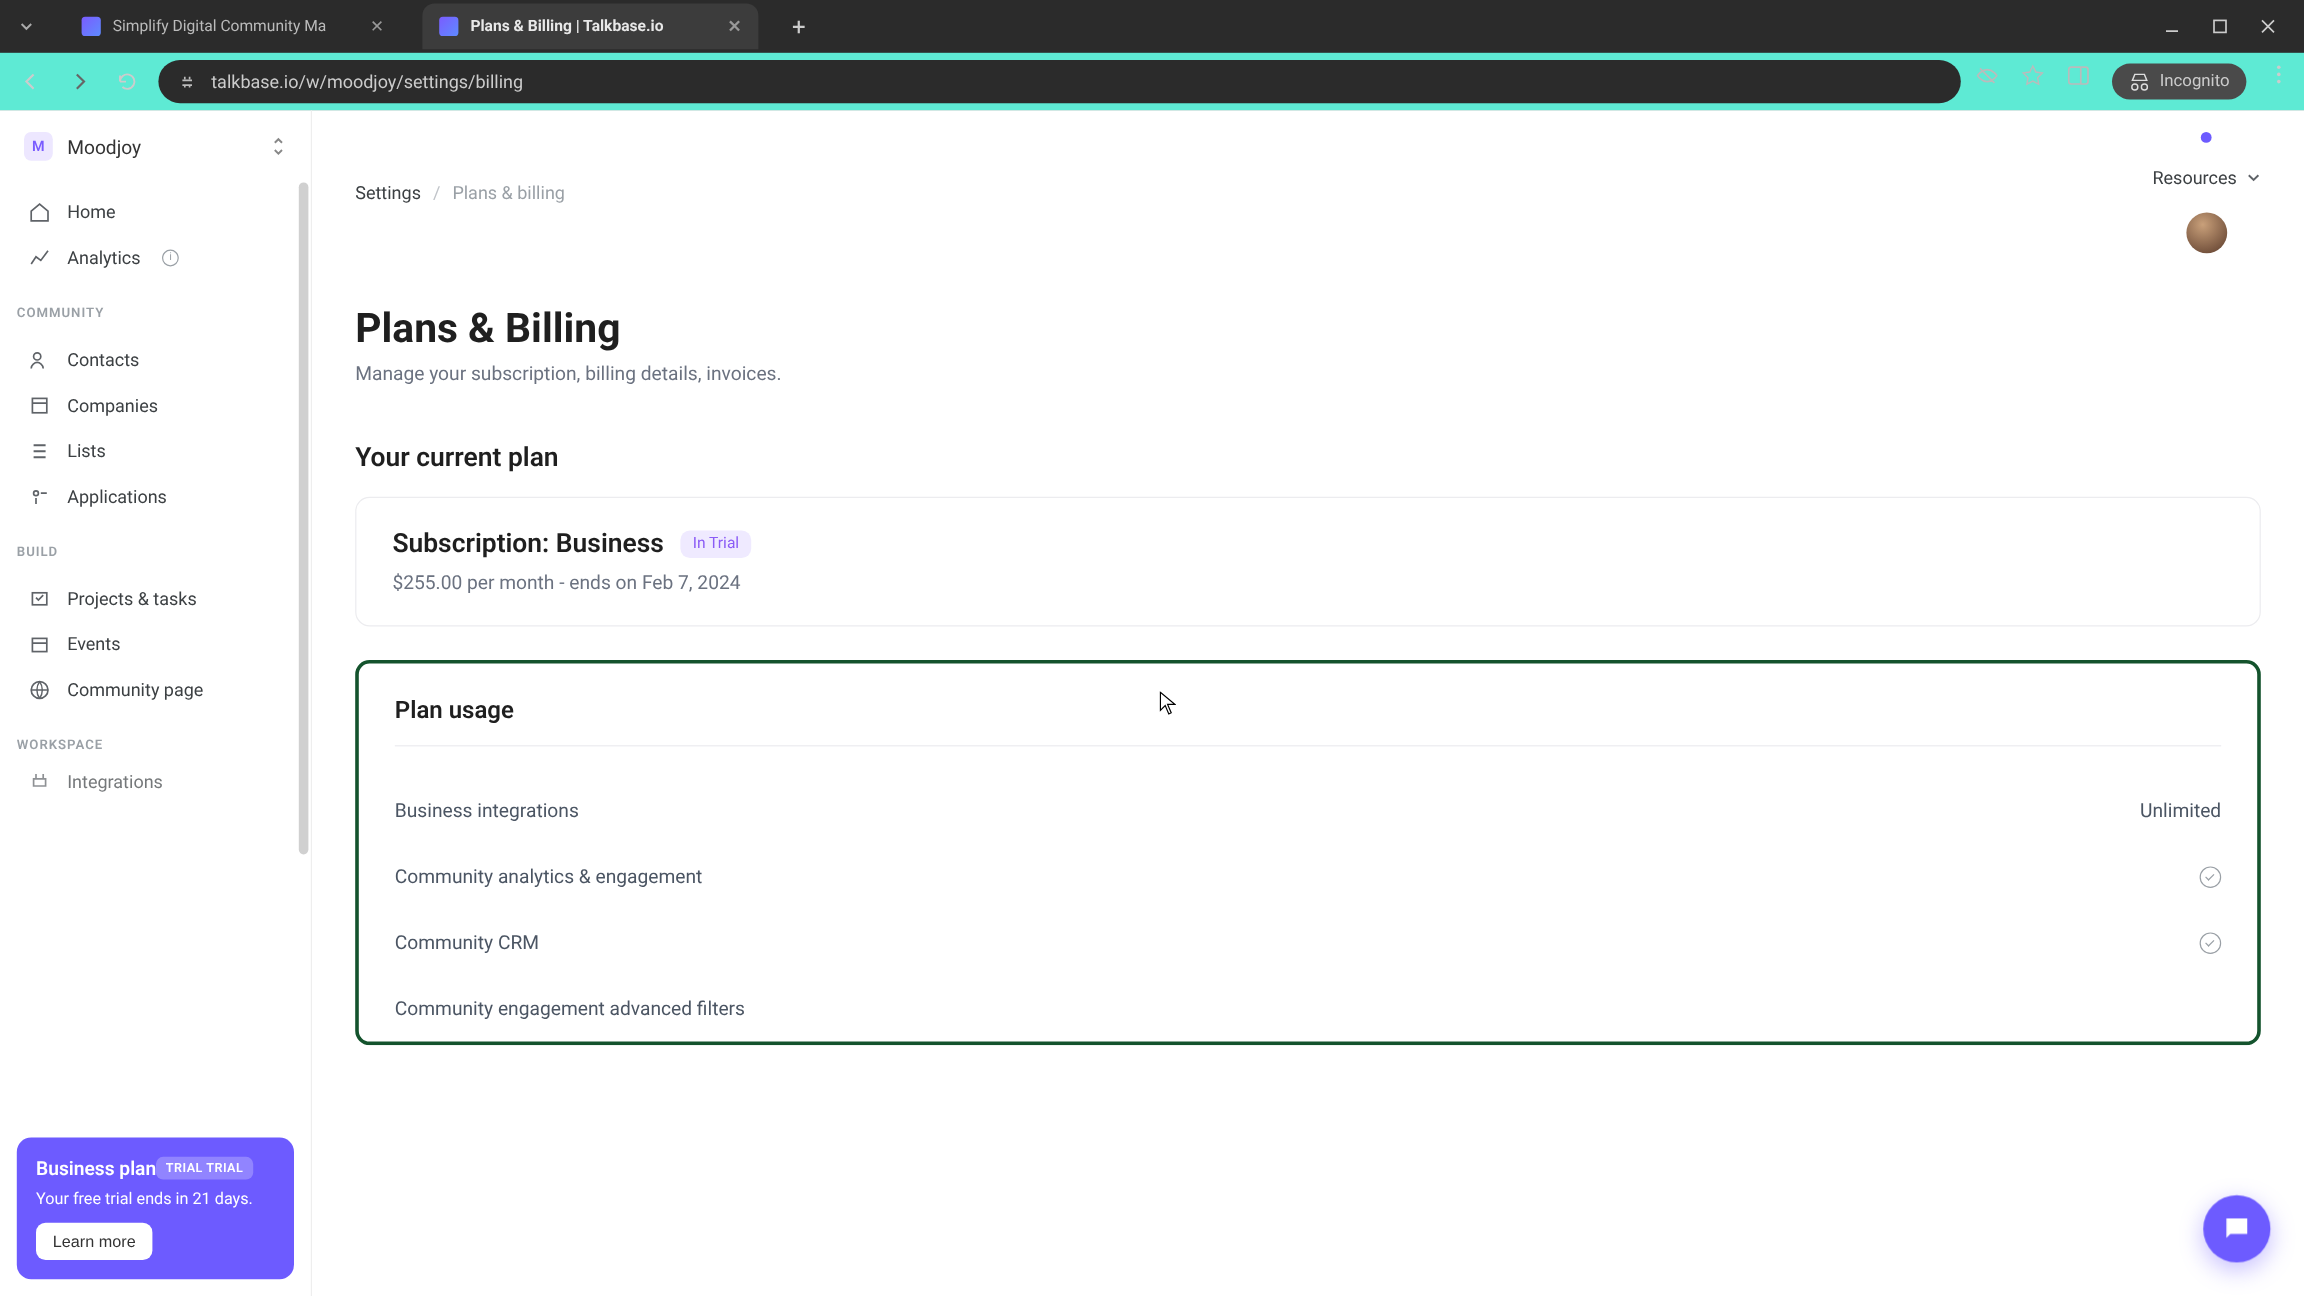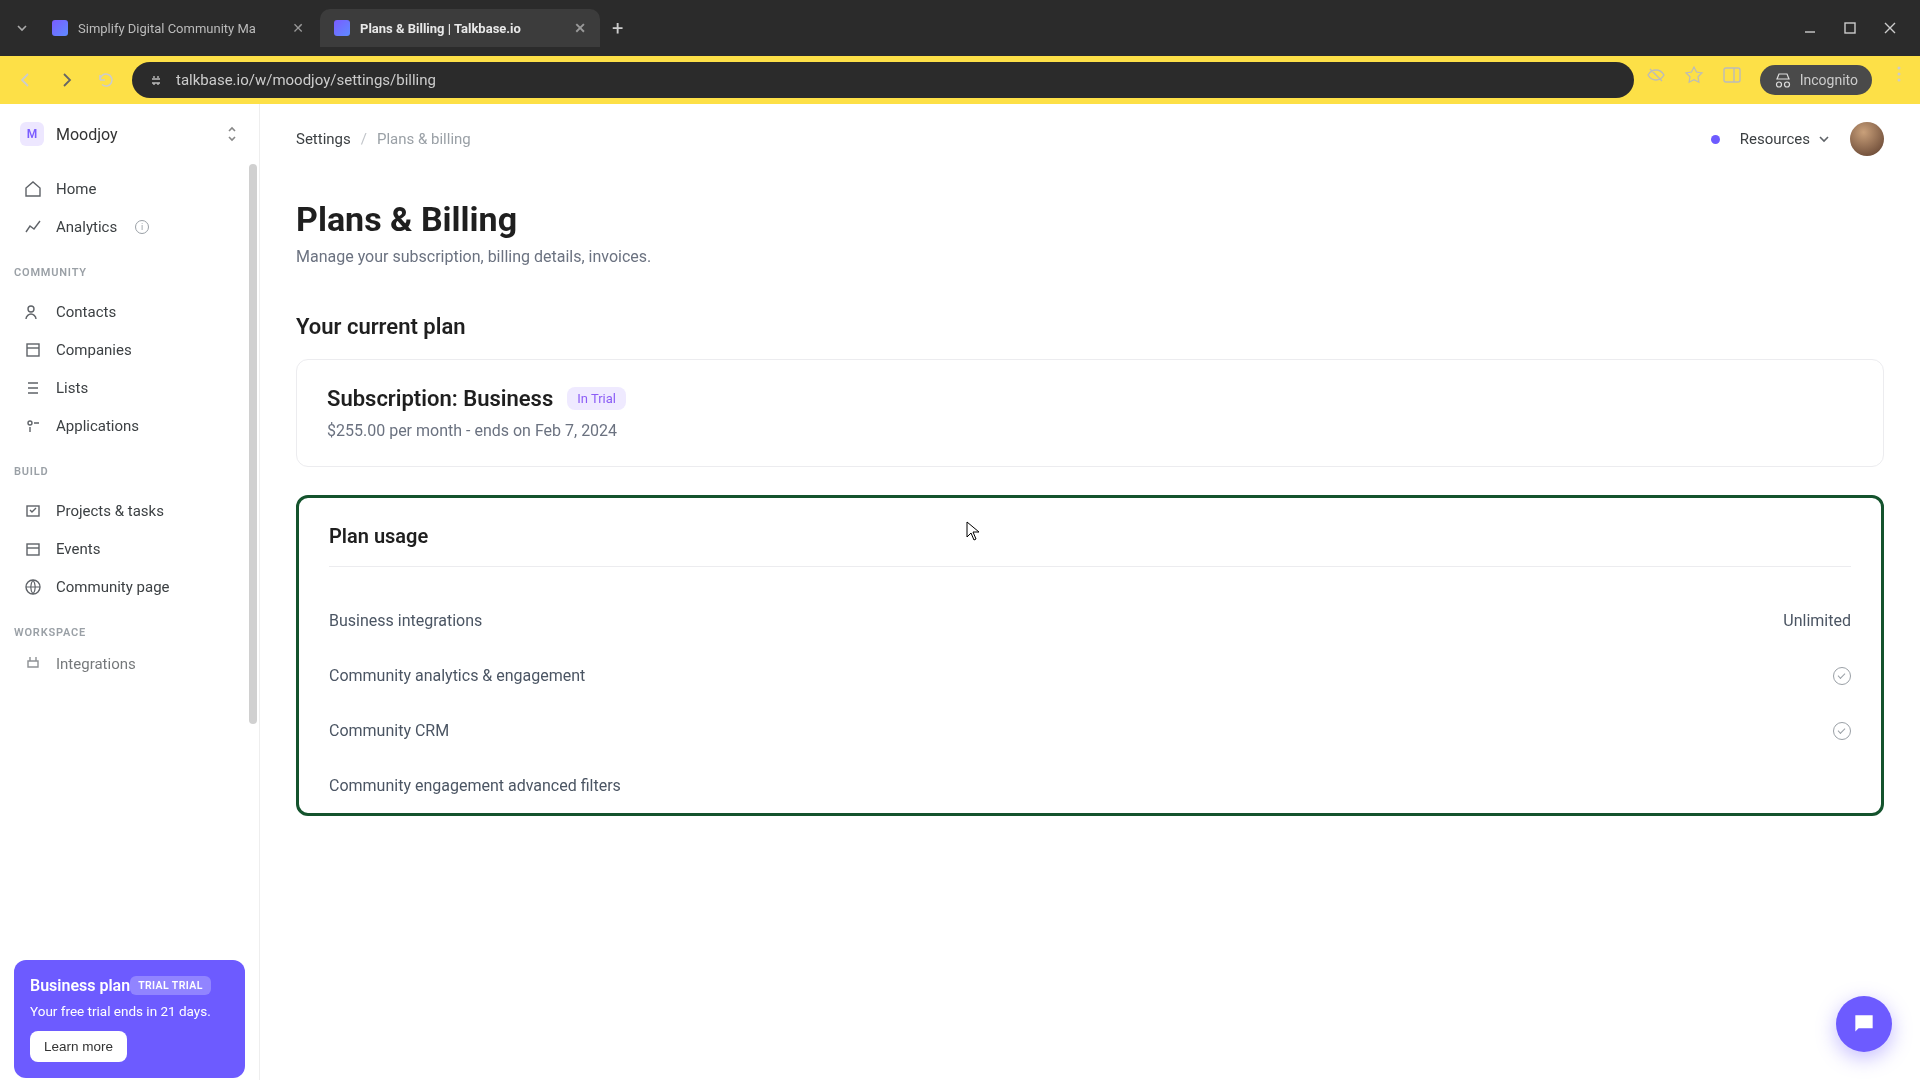--- a/index.html
+++ b/index.html
@@ -1,32 +1,32 @@
 <!DOCTYPE html>
 <html><head>
 <meta charset="utf-8">
 <style>
   * { box-sizing: border-box; margin: 0; padding: 0; }
   body { font-family: -apple-system, BlinkMacSystemFont, "Segoe UI", Roboto, sans-serif; background: #fff; width: 1920px; height: 1080px; overflow: hidden; }
 
   
   .browser-chrome { background: #2b2b2b; }
-  .tab-bar { display: flex; align-items: center; height: 56px; padding: 0 8px; gap: 2px; }
+  .tab-bar { display: flex; align-items: center; height: 44px; padding: 0 8px; gap: 18px; }
   .tab-dropdown { width: 28px; height: 28px; border-radius: 6px; display:flex; align-items:center; justify-content:center; color:#aaa; }
   .tab { display:flex; align-items:center; gap:10px; padding: 0 14px; height: 38px; border-radius: 10px 10px 0 0; min-width: 280px; max-width: 300px; }
   .tab.inactive { background: transparent; color:#bbb; }
   .tab.active { background: #3c3c3c; color:#e8e8e8;font-weight:bold; }
   .tab-favicon { width:16px; height:16px; background: linear-gradient(135deg,#7a5cff,#5e8bff); border-radius:3px; }
   .tab-title { font-size:13px; white-space:nowrap; overflow:hidden; text-overflow:ellipsis; flex:1; }
   .tab-close { color:#999; font-size:14px; }
   .new-tab { color:#ccc; font-size:20px; padding:0 10px; }
   .win-controls { margin-left:auto; display:flex; gap:24px; padding-right:14px; color:#ccc; }
   .win-btn { width:16px; height:16px; display:flex; align-items:center; justify-content:center; }
 
-  .addr-bar { display:flex; align-items:center; height:48px; background:#fde047; padding:0 12px; gap:12px; }
+  .addr-bar { display:flex; align-items:center; height:48px; background:#5eead4; padding:0 12px; gap:12px; }
   .nav-btn { width:28px; height:28px; display:flex; align-items:center; justify-content:center; color:#ccc; border-radius:50%; }
   .nav-btn.disabled { color:#666; }
   .url-box { flex:1; display:flex; align-items:center; gap:12px; background:#2b2b2b; border-radius:20px; height:36px; padding:0 16px; color:#ccc; font-size:15px; }
   .url-text { flex:1; }
   .addr-actions { display:flex; align-items:flex-start; gap:18px; color:#ccc; }
   .incognito-pill { display:flex; align-items:center; gap:8px; background:#4a4a4a; border-radius:18px; padding:6px 14px; font-size:14px; }
 
   
   .app { display:flex; height: calc(1080px - 92px); background:#fff; }
 
@@ -53,21 +53,21 @@
   .trial-sub { font-size:13.5px; margin-bottom:12px; }
   .trial-btn { background:#fff; color:#333; border:none; border-radius:8px; padding:8px 14px; font-size:13.5px; cursor:pointer; }
 
   
   .main { flex:1; display:flex; flex-direction:column; overflow:hidden; }
   .topbar { display:flex; align-items:center; padding:18px 36px; border-bottom:1px solid transparent; }
   .breadcrumb { display:flex; align-items:center; gap:10px; font-size:15px; }
   .crumb { color:#3c4043; }
   .crumb.dim { color:#9aa0a6; }
   .crumb-sep { color:#c0c4c9; }
-  .topbar-right { margin-left:auto; display:flex; align-items:center; gap:20px; }
+  .topbar-right { margin-left:auto; display:flex; align-items:center; gap:20px;flex-direction:column; }
   .dot-indicator { width:9px; height:9px; border-radius:50%; background:#6d5bff; }
   .resources-btn { display:flex; align-items:center; gap:8px; font-size:15px; color:#3c4043; cursor:pointer; }
   .avatar { width:34px; height:34px; border-radius:50%; background: radial-gradient(circle at 40% 30%, #c9a07a, #5a3a2a); }
 
   .content { padding: 24px 36px 0; overflow:auto; position:relative; }
   .page-title { font-size:34px; font-weight:700; color:#1f1f1f; margin-bottom:8px; }
   .page-sub { font-size:16px; color:#6b7280; margin-bottom:48px; }
 
   .section-title { font-size:22px; font-weight:600; color:#1f1f1f; margin-bottom:20px; }
 

